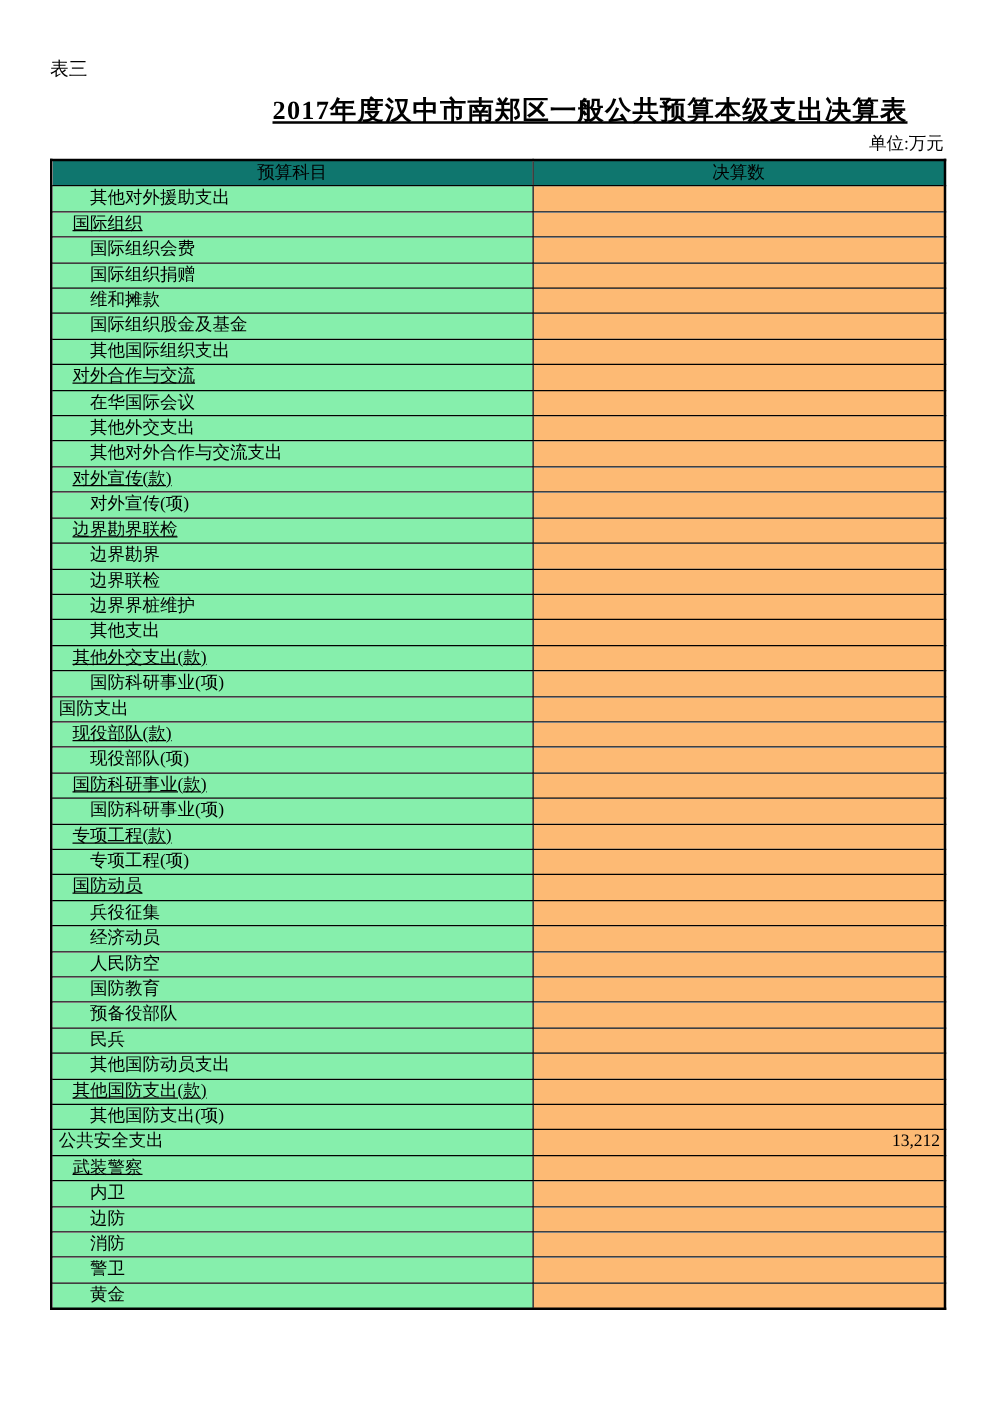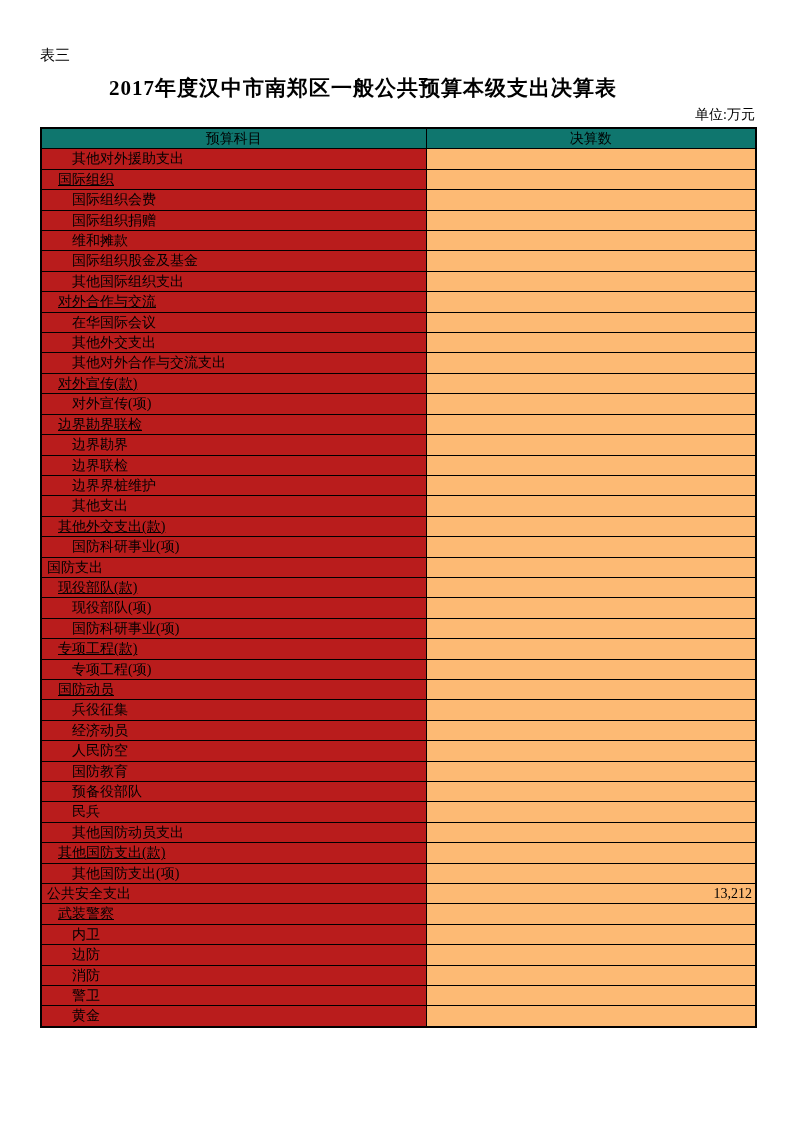--- a/index.html
+++ b/index.html
@@ -19,24 +19,25 @@
     position: absolute;
     left: 40px;
     top: 46px;
     font-size: 15px;
   }
   .page-title {
     position: absolute;
     left: 0;
     top: 74px;
     width: 726px;
-    text-align: center;
+    text-align: right;
     font-size: 21px;
     font-weight: bold;
     letter-spacing: 1px;
+    text-decoration: underline;
   }
   .unit-label {
     position: absolute;
     left: 40px;
     top: 106px;
     width: 715px;
     text-align: right;
     font-size: 14px;
   }
   table.budget-table {
@@ -59,21 +60,21 @@
     overflow: hidden;
     white-space: nowrap;
   }
   .budget-table th {
     background: #0f766e;
     text-align: center;
   }
   .budget-table col.col-subject { width: 385px; }
   .budget-table col.col-value  { width: 330px; }
   .budget-table td.subject {
-    background: #b91c1c;
+    background: #86efac;
     text-align: left;
   }
   .budget-table td.value {
     background: #fdba74;
     text-align: right;
     padding-right: 3px;
   }
   .budget-table td.indent-0 { padding-left: 5px; }
   .budget-table td.indent-1 { padding-left: 16px; text-decoration: underline; }
   .budget-table td.indent-2 { padding-left: 30px; }
@@ -185,20 +186,24 @@
       </tr>
       <tr>
         <td class="subject indent-1">现役部队(款)</td>
         <td class="value"></td>
       </tr>
       <tr>
         <td class="subject indent-2">现役部队(项)</td>
         <td class="value"></td>
       </tr>
       <tr>
+        <td class="subject indent-1">国防科研事业(款)</td>
+        <td class="value"></td>
+      </tr>
+      <tr>
         <td class="subject indent-2">国防科研事业(项)</td>
         <td class="value"></td>
       </tr>
       <tr>
         <td class="subject indent-1">专项工程(款)</td>
         <td class="value"></td>
       </tr>
       <tr>
         <td class="subject indent-2">专项工程(项)</td>
         <td class="value"></td>

